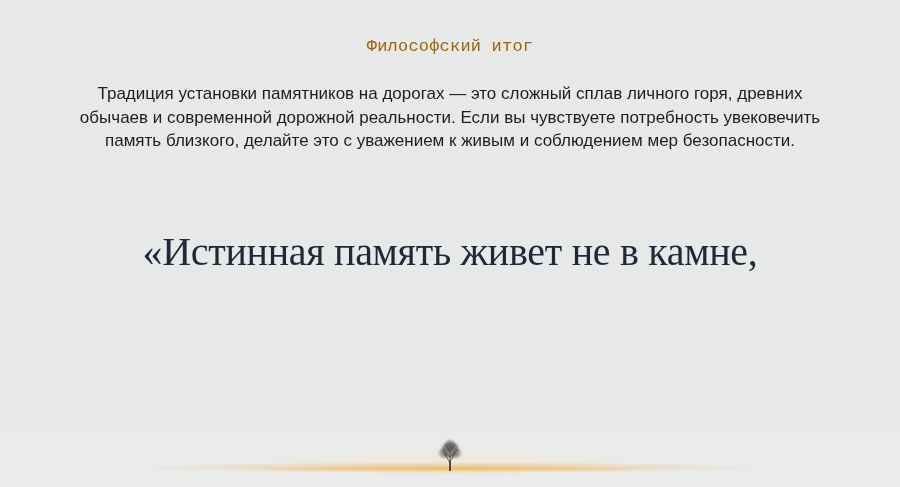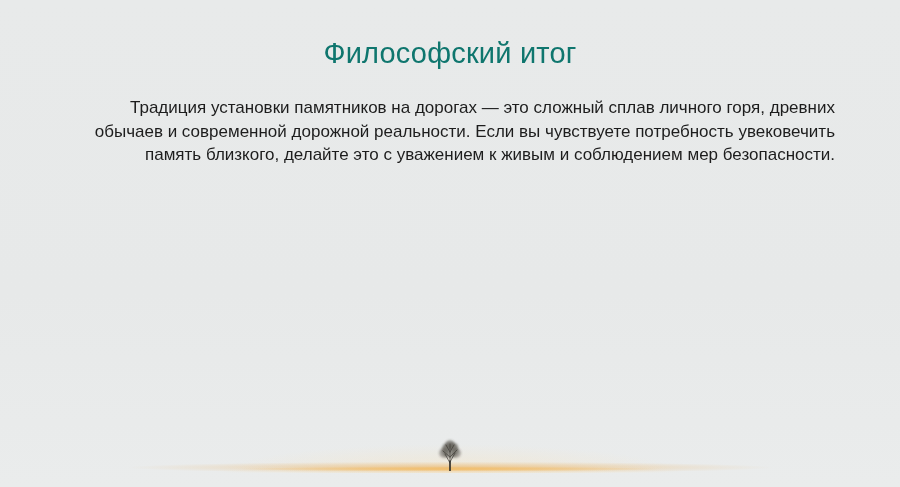--- a/index.html
+++ b/index.html
@@ -9,33 +9,33 @@
     background: linear-gradient(180deg, #e8eaea 0%, #e7e9e9 60%, #eaecec 100%);
     font-family: "Liberation Sans", sans-serif;
   }
   .slide {
     position: relative;
     width: 900px; height: 487px;
     text-align: center;
   }
   .page-title {
     padding-top: 37px;
-    font-family: Liberation Sans, sans-serif;
-    font-size: 29px;
+    font-family: Liberation Mono, monospace;
+    font-size: 17px;
     font-weight: 400;
-    color: #0f766e;
+    color: #a16207;
     letter-spacing: 0.2px;
   }
   .body-paragraph {
     margin: 26px auto 0 auto;
     width: 770px;
     font-size: 17px;
     line-height: 23.5px;
     color: #1d1d1d;
-    text-align: right;
+    text-align: center;
   }
   .quote-block {
     margin-top: 74px;
     font-family: "Liberation Serif", "DejaVu Serif", serif;
     font-weight: 400;
     font-size: 40px;
     line-height: 50px;
     color: #1f2836;
     letter-spacing: -0.3px;
   }
@@ -74,20 +74,21 @@
 </head>
 <body>
 
 <div class="slide">
 
   <h1 class="page-title">Философский итог</h1>
 
   <p class="body-paragraph">Традиция установки памятников на дорогах — это сложный сплав личного горя, древних обычаев и современной дорожной реальности. Если вы чувствуете потребность увековечить память близкого, делайте это с уважением к живым и соблюдением мер безопасности.</p>
 
   <div class="quote-block">
+    <div>«Истинная память живет не в камне,</div>
   </div>
 
   <div class="scene">
     <div class="horizon-haze"></div>
     <div class="horizon-glow"></div>
     <div class="horizon-glow-core"></div>
 
     <svg class="lone-tree" width="40" height="36" viewBox="0 0 40 36" aria-hidden="true">
       <defs>
         <filter id="treeblur" x="-40%" y="-40%" width="180%" height="180%">

